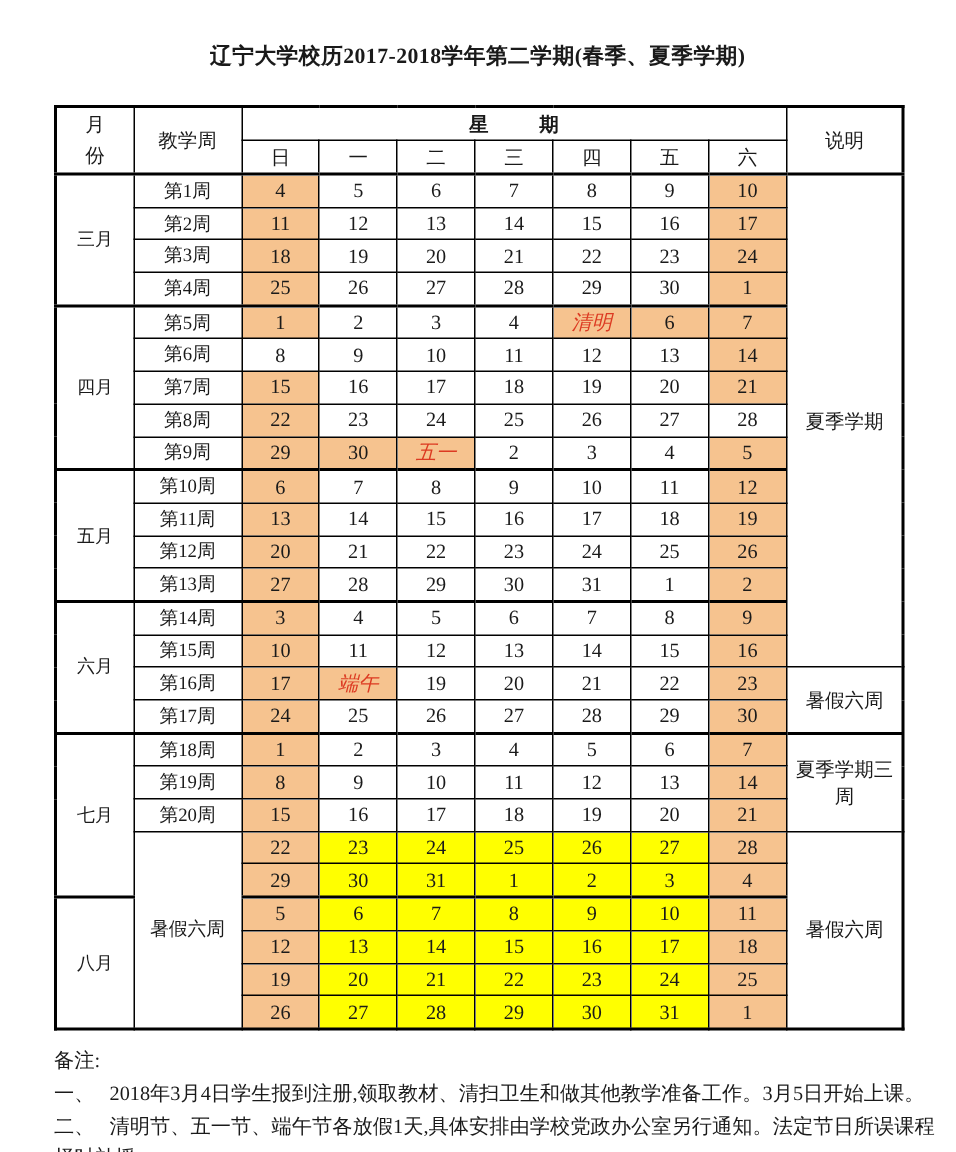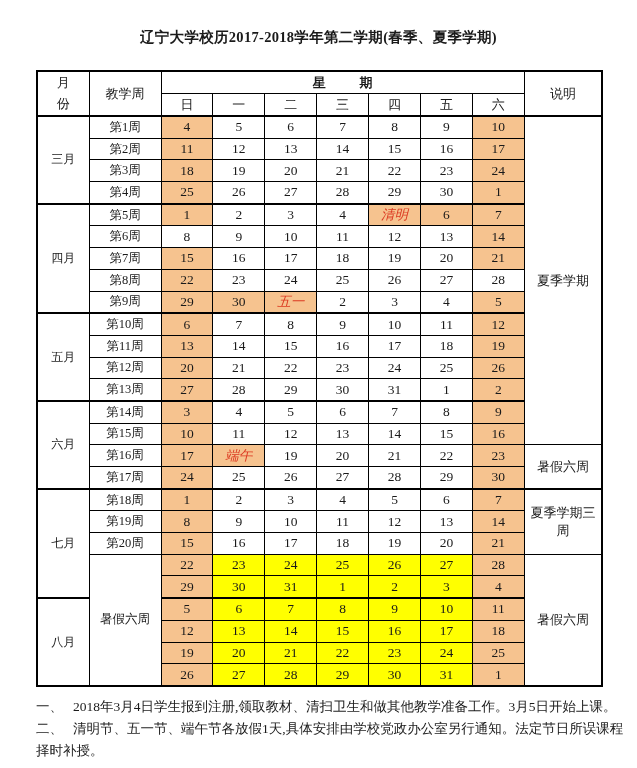--- a/index.html
+++ b/index.html
@@ -333,19 +333,20 @@
           <td class="day-cell bg-y">28</td>
           <td class="day-cell bg-y">29</td>
           <td class="day-cell bg-y">30</td>
           <td class="day-cell bg-y">31</td>
           <td class="day-cell bg-o">1</td>
         </tr>
       </tbody>
   </table>
 
   <div class="notes">
+    <div>备注:</div>
     <div id="notes-list">
         <div class="note-item"><span class="note-num">一、</span><span>2018年3月4日学生报到注册,领取教材、清扫卫生和做其他教学准备工作。3月5日开始上课。</span></div>
         <div class="note-item"><span class="note-num">二、</span><span>清明节、五一节、端午节各放假1天,具体安排由学校党政办公室另行通知。法定节日所误课程择时补授。</span></div>
       </div>
   </div>
 
 </div>
 
 </body></html>

